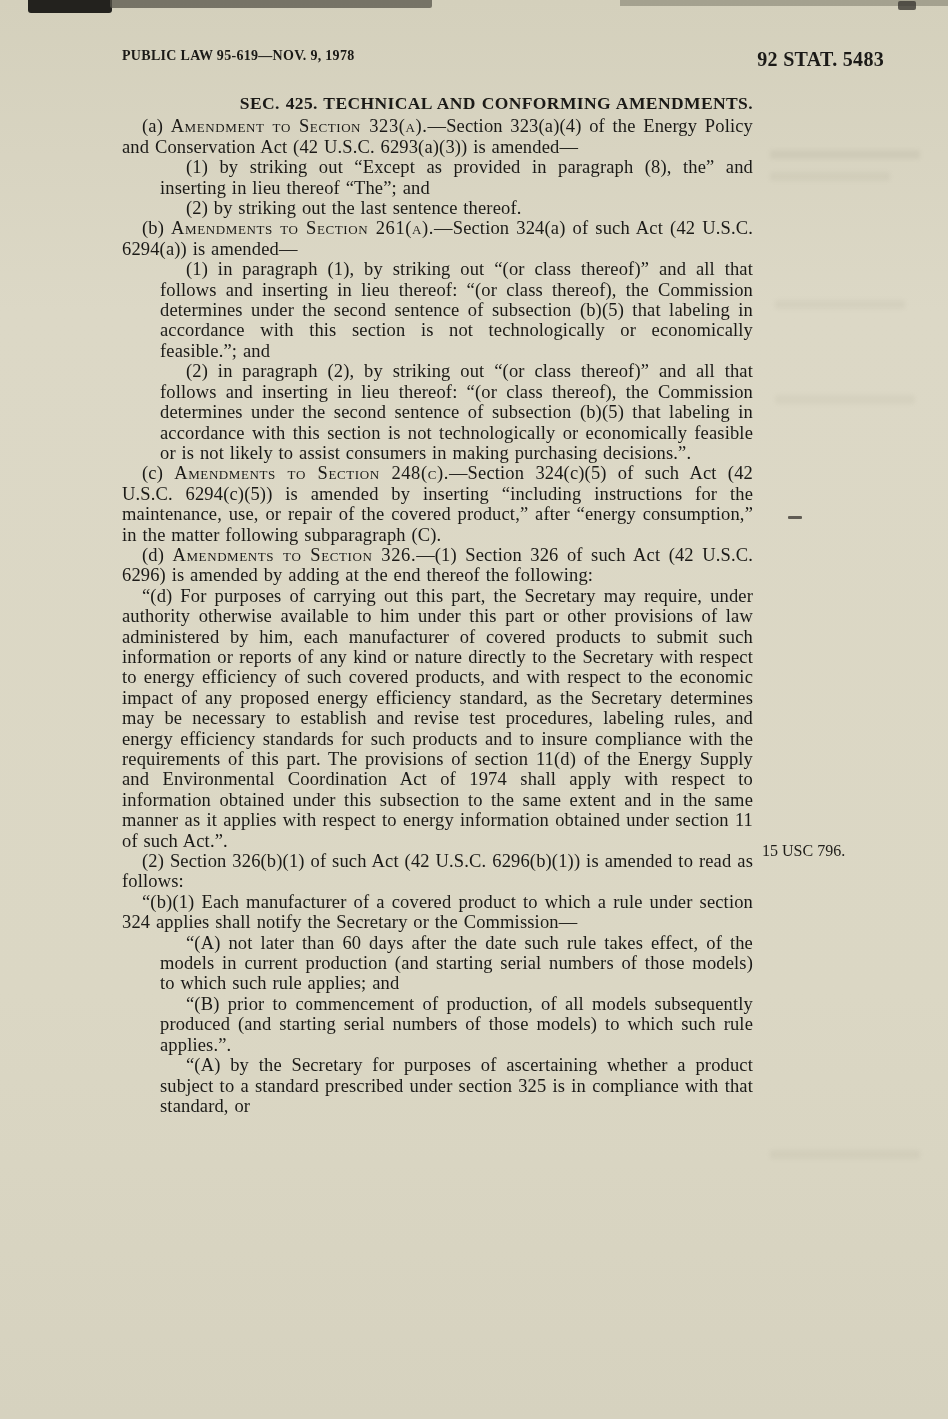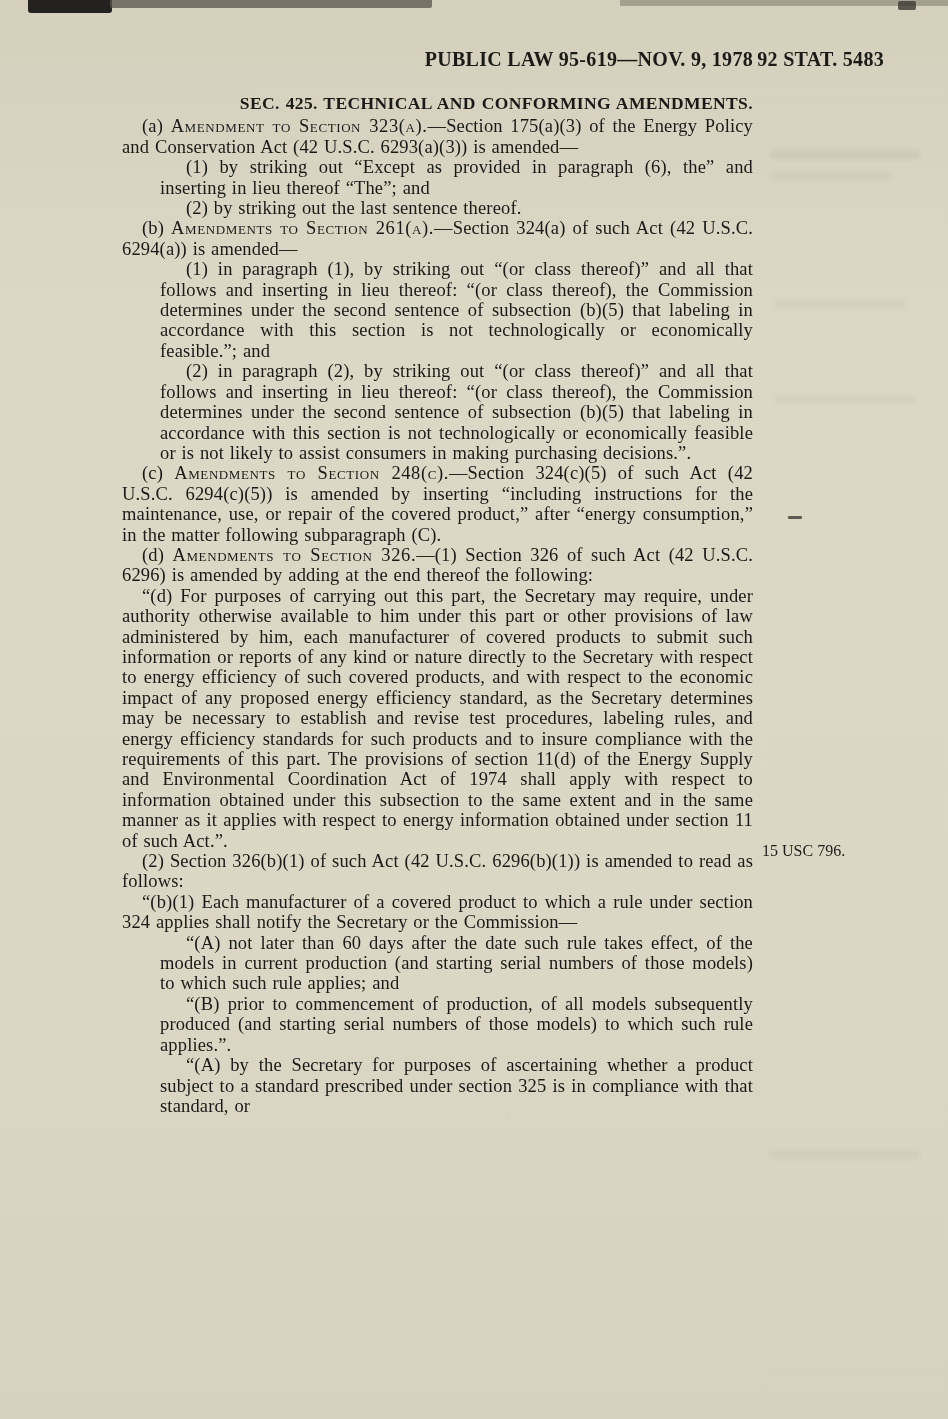--- a/index.html
+++ b/index.html
@@ -22,22 +22,22 @@
   .smudge.a5 { left: 788px; top: 516px; width: 14px; height: 3px; background: #4a4740; opacity: .85; border-radius: 1px; }
   .ghost { position: absolute; background: #8e8b76; opacity: .12; filter: blur(2px); border-radius: 2px; pointer-events: none; }
   .g1 { left: 770px; top: 150px; width: 150px; height: 9px; }
   .g2 { left: 770px; top: 172px; width: 120px; height: 9px; opacity:.09; }
   .g3 { left: 775px; top: 300px; width: 130px; height: 9px; opacity:.09; }
   .g4 { left: 775px; top: 395px; width: 140px; height: 9px; opacity:.08; }
   .g5 { left: 770px; top: 1150px; width: 150px; height: 9px; opacity:.09; }
 
   .header { position: absolute; top: 48px; left: 122px; right: 64px; height: 26px; }
   .pl-title {
-    position: absolute; left: 0; width: 631px; text-align: right;
-    font-weight: bold; font-size: 20px; letter-spacing: 0.3px; white-space: nowrap;
+    position: absolute; left: 0; width: 631px; text-align: left;
+    font-weight: bold; font-size: 14px; letter-spacing: 0.3px; white-space: nowrap;
   }
   .stat { position: absolute; right: 0; font-weight: bold; font-size: 20px; letter-spacing: 0.3px; white-space: nowrap; }
 
   .body {
     position: absolute; top: 93px; left: 122px; width: 631px;
     font-size: 18.5px; line-height: 20.4px;
     text-align: justify; word-spacing: 1px; letter-spacing: 0.15px;
   }
   .sec-heading {
     font-size: 17.5px; font-weight: bold; letter-spacing: 0.4px;
@@ -69,22 +69,22 @@
   <div class="ghost g5"></div>
 
   <div class="header">
     <div class="pl-title">PUBLIC LAW 95-619—NOV. 9, 1978</div>
     <div class="stat">92 STAT. 5483</div>
   </div>
 
   <div class="body">
     <h1 class="sec-heading">SEC. 425. TECHNICAL AND CONFORMING AMENDMENTS.</h1>
     <div>
-        <p class="para indent-0"><span class="">(a) </span><span class="sc">Amendment to Section 323(a).</span><span class="">—Section 175(a)(3) of the Energy Policy and Conservation Act (42 U.S.C. 6293(a)(3)) is amended—</span></p>
-        <p class="para indent-1"><span class="">(1) by striking out “Except as provided in paragraph (6), the” and inserting in lieu thereof “The”; and</span></p>
+        <p class="para indent-0"><span class="">(a) </span><span class="sc">Amendment to Section 323(a).</span><span class="">—Section 323(a)(4) of the Energy Policy and Conservation Act (42 U.S.C. 6293(a)(3)) is amended—</span></p>
+        <p class="para indent-1"><span class="">(1) by striking out “Except as provided in paragraph (8), the” and inserting in lieu thereof “The”; and</span></p>
         <p class="para indent-1"><span class="">(2) by striking out the last sentence thereof.</span></p>
         <p class="para indent-0"><span class="">(b) </span><span class="sc">Amendments to Section 261(a).</span><span class="">—Section 324(a) of such Act (42 U.S.C. 6294(a)) is amended—</span></p>
         <p class="para indent-1"><span class="">(1) in paragraph (1), by striking out “(or class thereof)” and all that follows and inserting in lieu thereof: “(or class thereof), the Commission determines under the second sentence of subsection (b)(5) that labeling in accordance with this section is not technologically or economically feasible.”; and</span></p>
         <p class="para indent-1"><span class="">(2) in paragraph (2), by striking out “(or class thereof)” and all that follows and inserting in lieu thereof: “(or class thereof), the Commission determines under the second sentence of subsection (b)(5) that labeling in accordance with this section is not technologically or economically feasible or is not likely to assist consumers in making purchasing decisions.”.</span></p>
         <p class="para indent-0"><span class="">(c) </span><span class="sc">Amendments to Section 248(c).</span><span class="">—Section 324(c)(5) of such Act (42 U.S.C. 6294(c)(5)) is amended by inserting “including instructions for the maintenance, use, or repair of the covered product,” after “energy consumption,” in the matter following subparagraph (C).</span></p>
         <p class="para indent-0"><span class="">(d) </span><span class="sc">Amendments to Section 326.</span><span class="">—(1) Section 326 of such Act (42 U.S.C. 6296) is amended by adding at the end thereof the following:</span></p>
         <p class="para indent-0"><span class="">“(d) For purposes of carrying out this part, the Secretary may require, under authority otherwise available to him under this part or other provisions of law administered by him, each manufacturer of covered products to submit such information or reports of any kind or nature directly to the Secretary with respect to energy efficiency of such covered products, and with respect to the economic impact of any proposed energy efficiency standard, as the Secretary determines may be necessary to establish and revise test procedures, labeling rules, and energy efficiency standards for such products and to insure compliance with the requirements of this part. The provisions of section 11(d) of the Energy Supply and Environmental Coordination Act of 1974 shall apply with respect to information obtained under this subsection to the same extent and in the same manner as it applies with respect to energy information obtained under section 11 of such Act.”.</span></p>
         <p class="para indent-0"><span class="">(2) Section 326(b)(1) of such Act (42 U.S.C. 6296(b)(1)) is amended to read as follows:</span></p>
         <p class="para indent-0"><span class="">“(b)(1) Each manufacturer of a covered product to which a rule under section 324 applies shall notify the Secretary or the Commission—</span></p>
         <p class="para indent-1"><span class="">“(A) not later than 60 days after the date such rule takes effect, of the models in current production (and starting serial numbers of those models) to which such rule applies; and</span></p>

